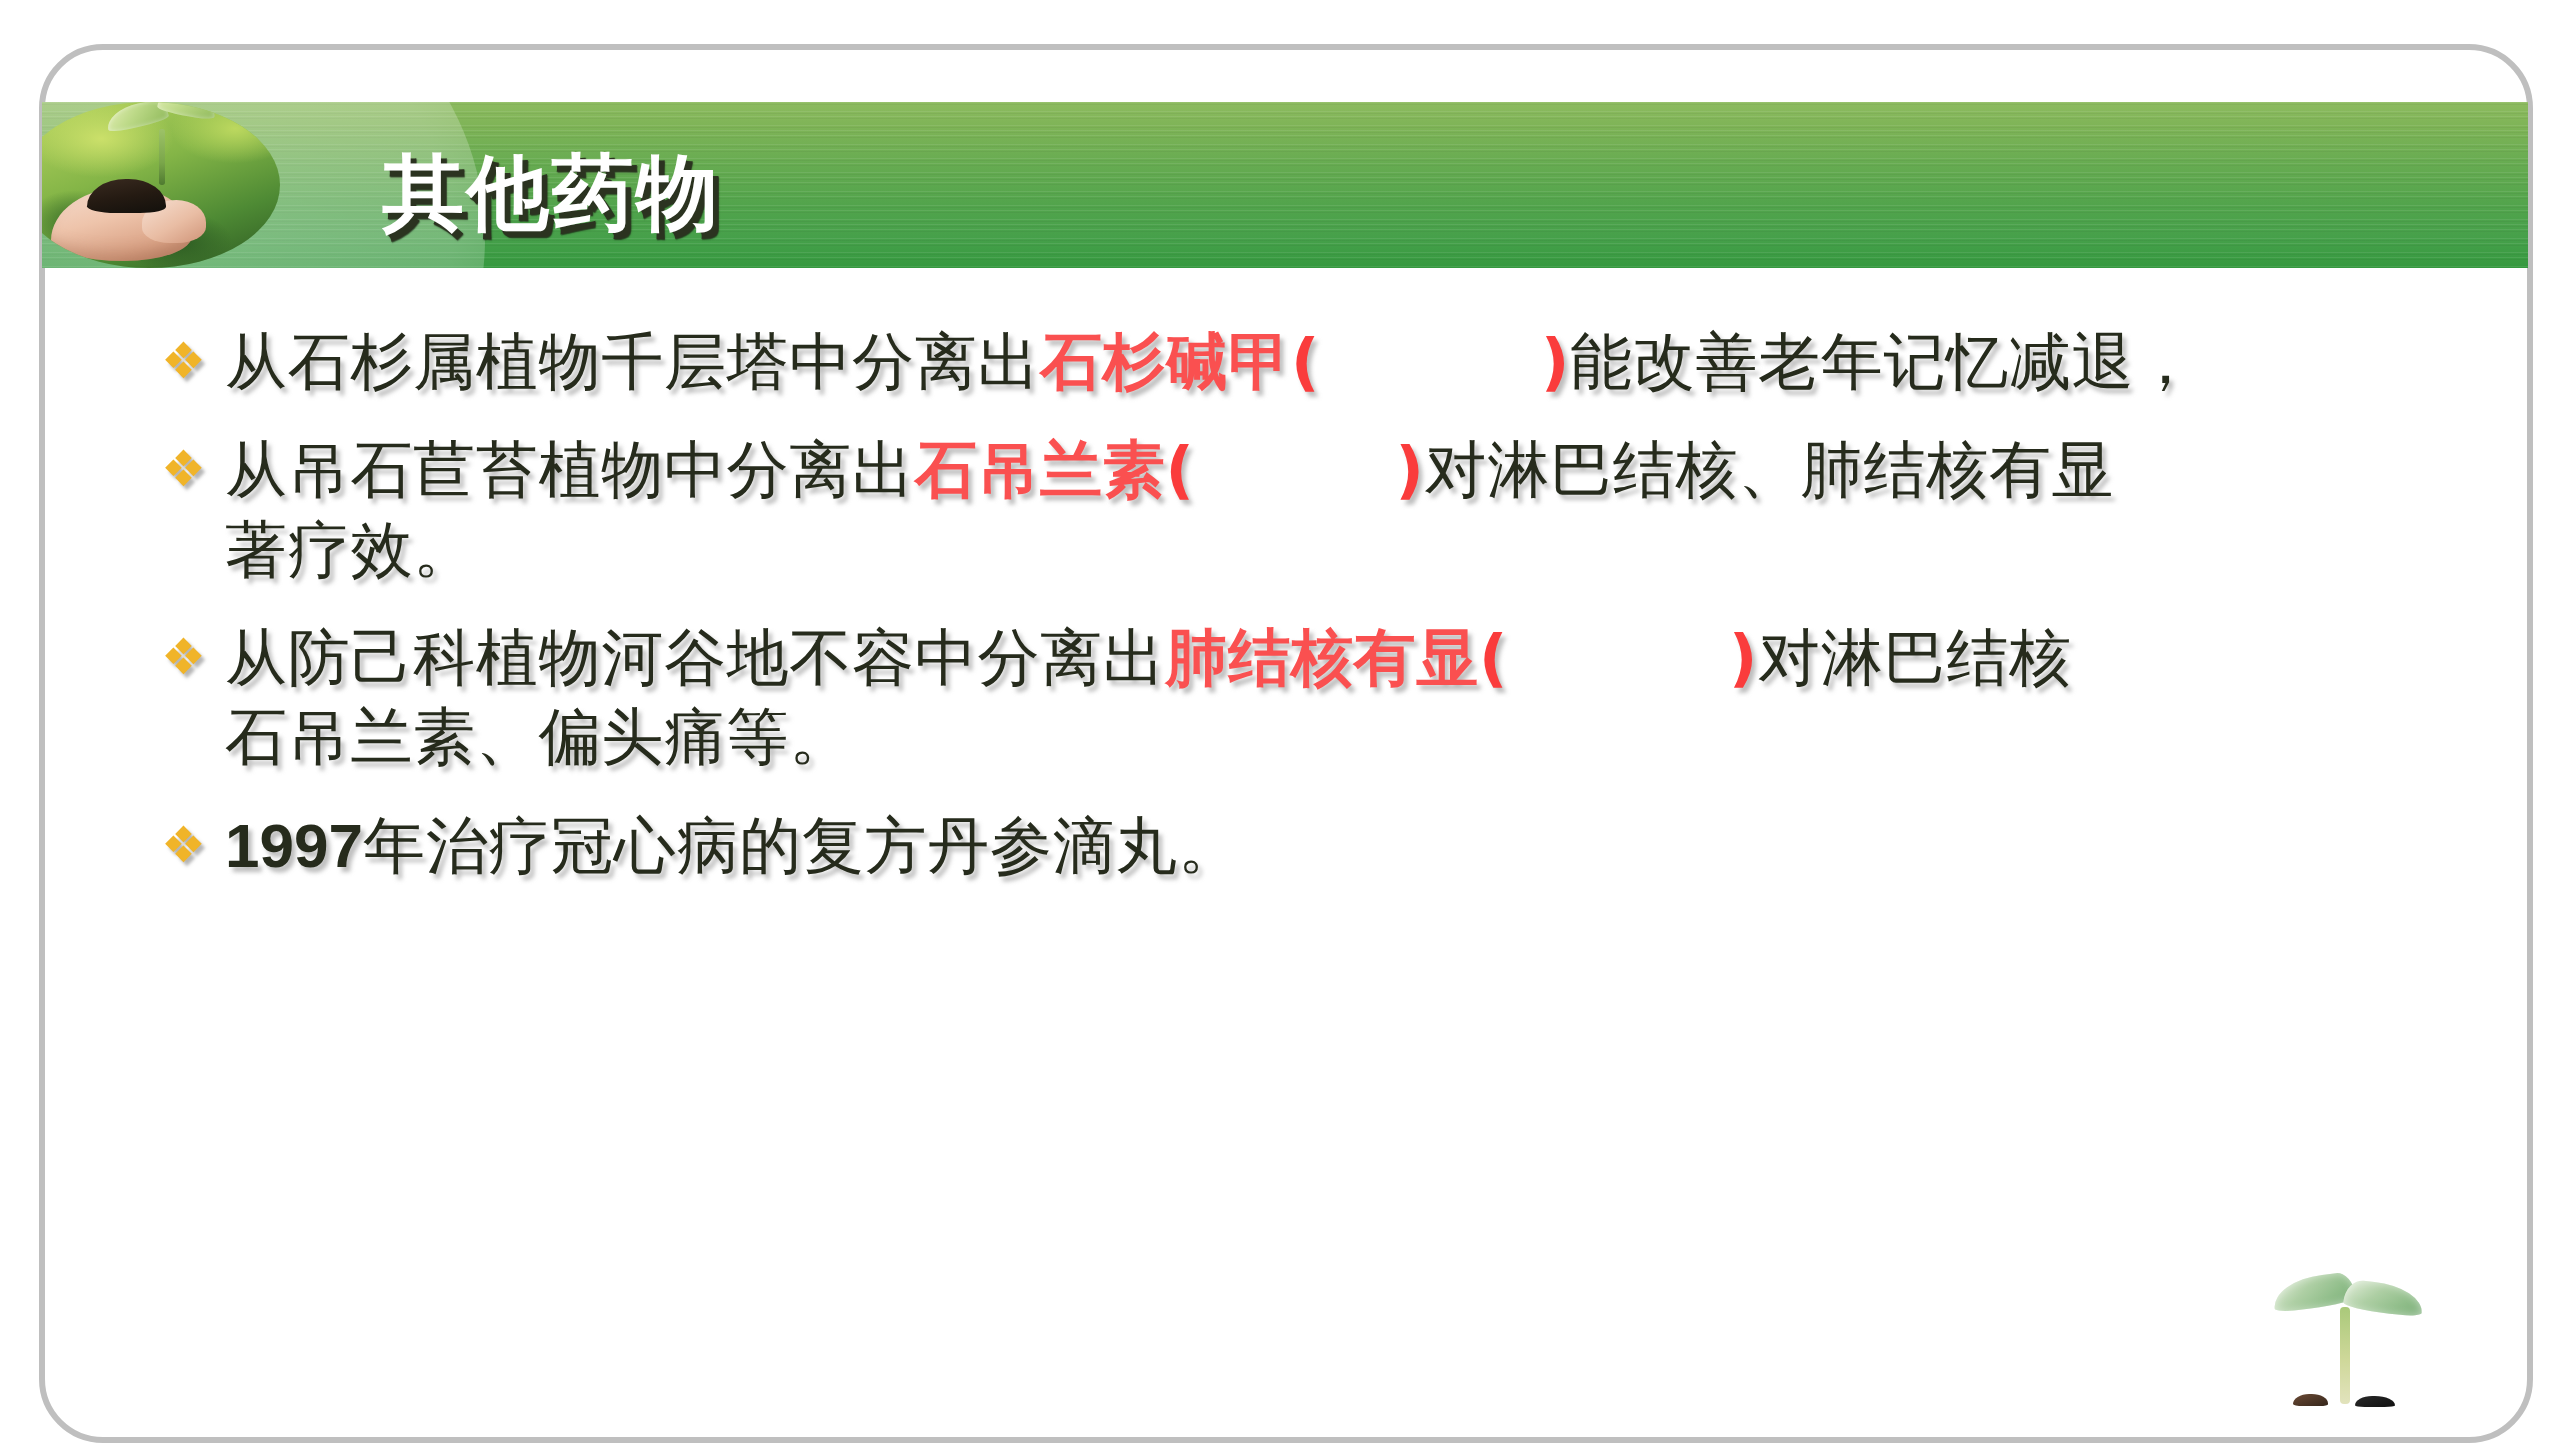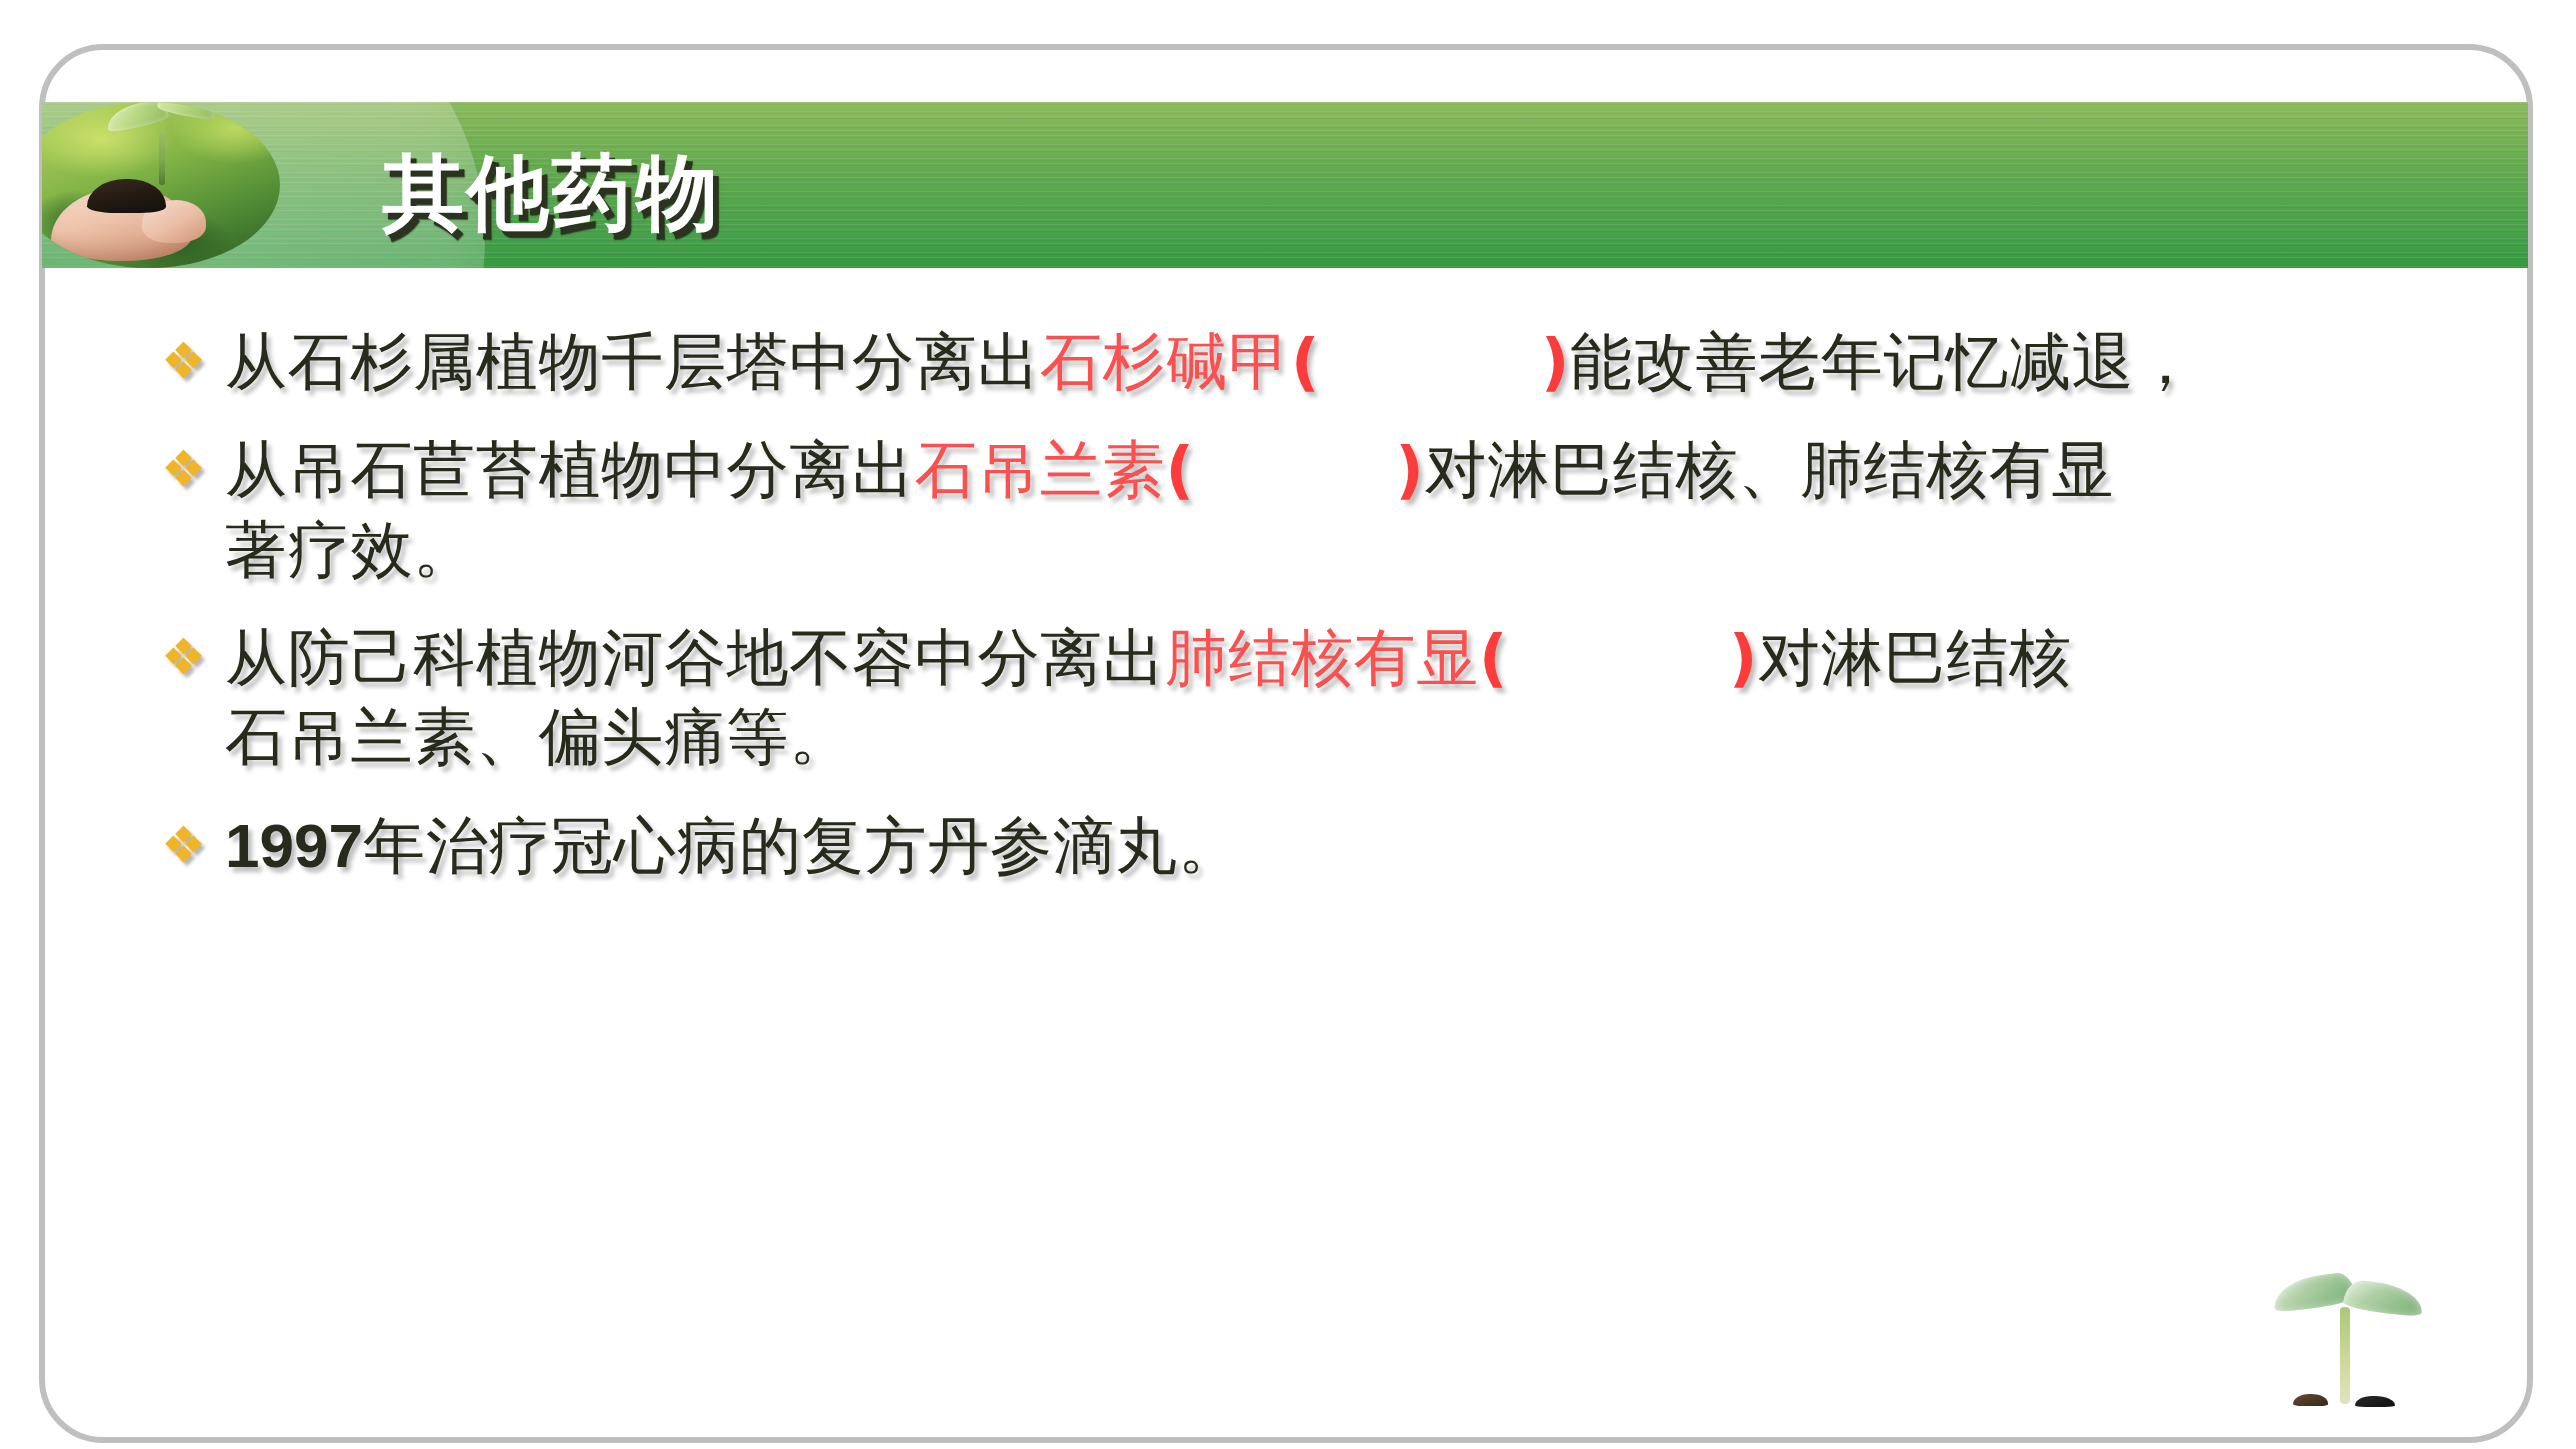--- a/index.html
+++ b/index.html
@@ -207,20 +207,21 @@
     flex: 1 1 auto;
     font-family: "Liberation Serif", "DejaVu Serif", serif;
     font-size: 62px;
     line-height: 1.28;
     color: #262b1c;
     text-shadow: 4px 4.7px 4px rgba(150,150,150,.62);
     letter-spacing: 0.7px;
   }
   .hl-red {
     color: #fa5050;
+    font-weight: bold;
   }
   .paren {
     color: #fa3c3c;
     font-family: "DejaVu Sans", "Liberation Sans", sans-serif;
     font-weight: bold;
   }
   .gap-sm { display: inline-block; width: 221px; }
   .gap-md { display: inline-block; width: 201px; }
   .gap-lg { display: inline-block; width: 221px; }
   .numeral {

